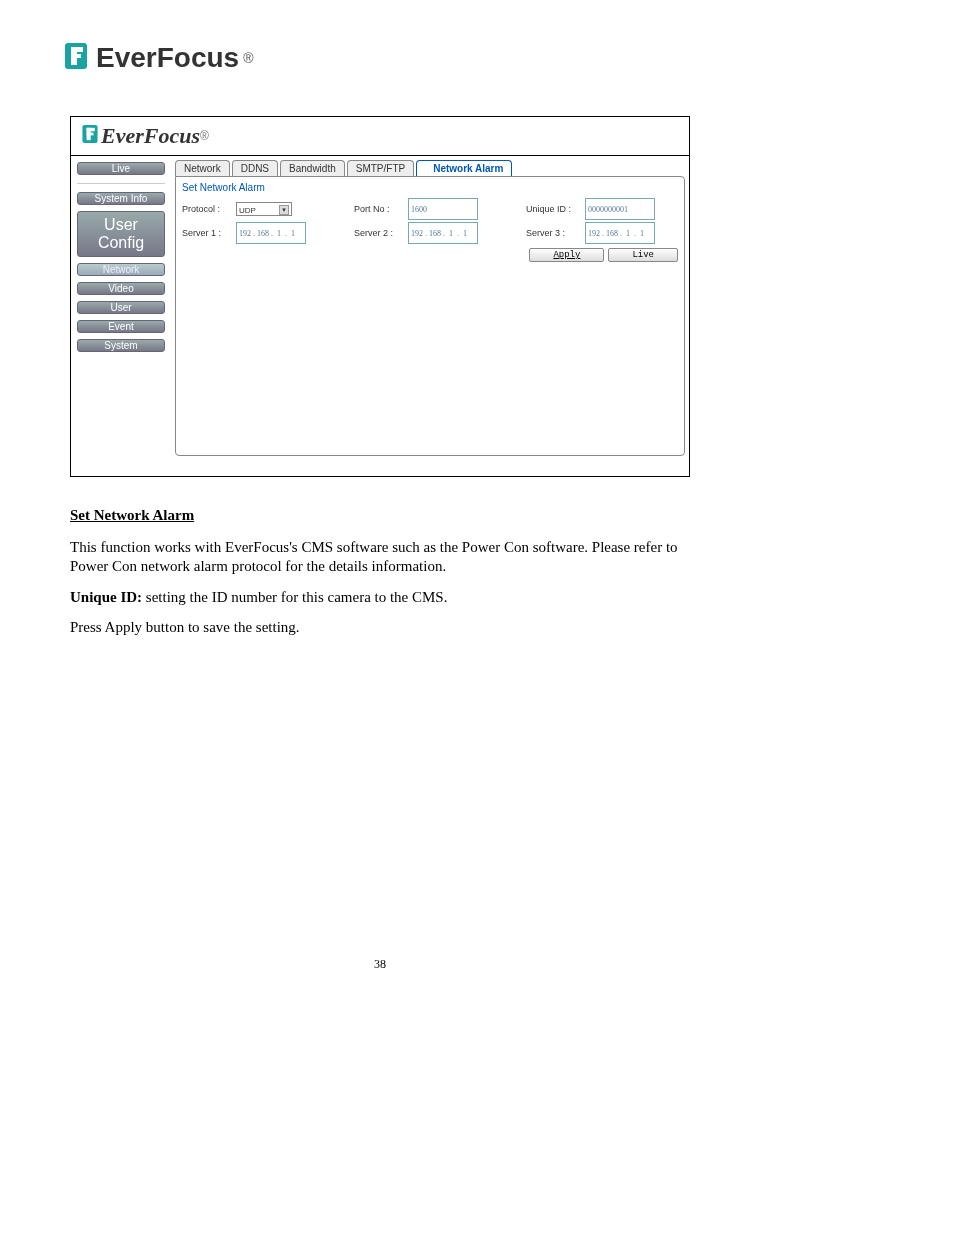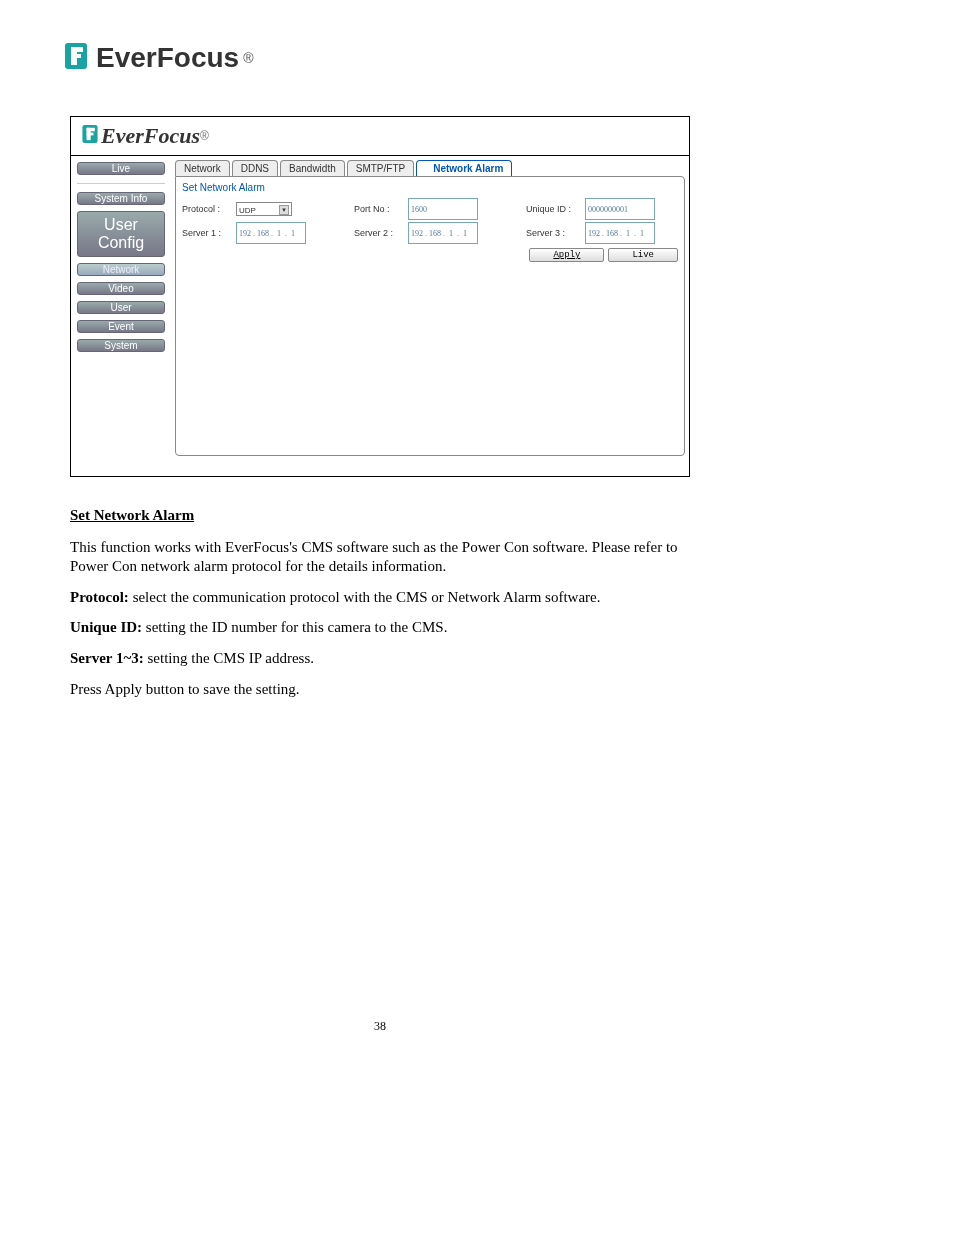--- a/index.html
+++ b/index.html
@@ -124,26 +124,20 @@
         </div>
       </div>
     </div>
   </div>
 </div>
 
 <div class="doc-text">
   <div class="sec-hd">Set Network Alarm</div>
   <p class="para">This function works with EverFocus's CMS software such as the Power Con software. Please refer to Power Con network alarm protocol for the details information.</p>
   <p class="para">
-    <span class="item-label">Protocol:</span><span> select the communication protocol with the CMS or Network Alarm software.</span>
-  </p>
-  <p class="para">
     <span class="item-label">Unique ID:</span><span> setting the ID number for this camera to the CMS.</span>
-  </p>
-  <p class="para">
-    <span class="item-label">Server 1~3:</span><span> setting the CMS IP address.</span>
   </p>
   <p class="para">Press Apply button to save the setting.</p>
 </div>
 
 <div class="footer">38</div>
 
 </div>
 
 </body></html>

